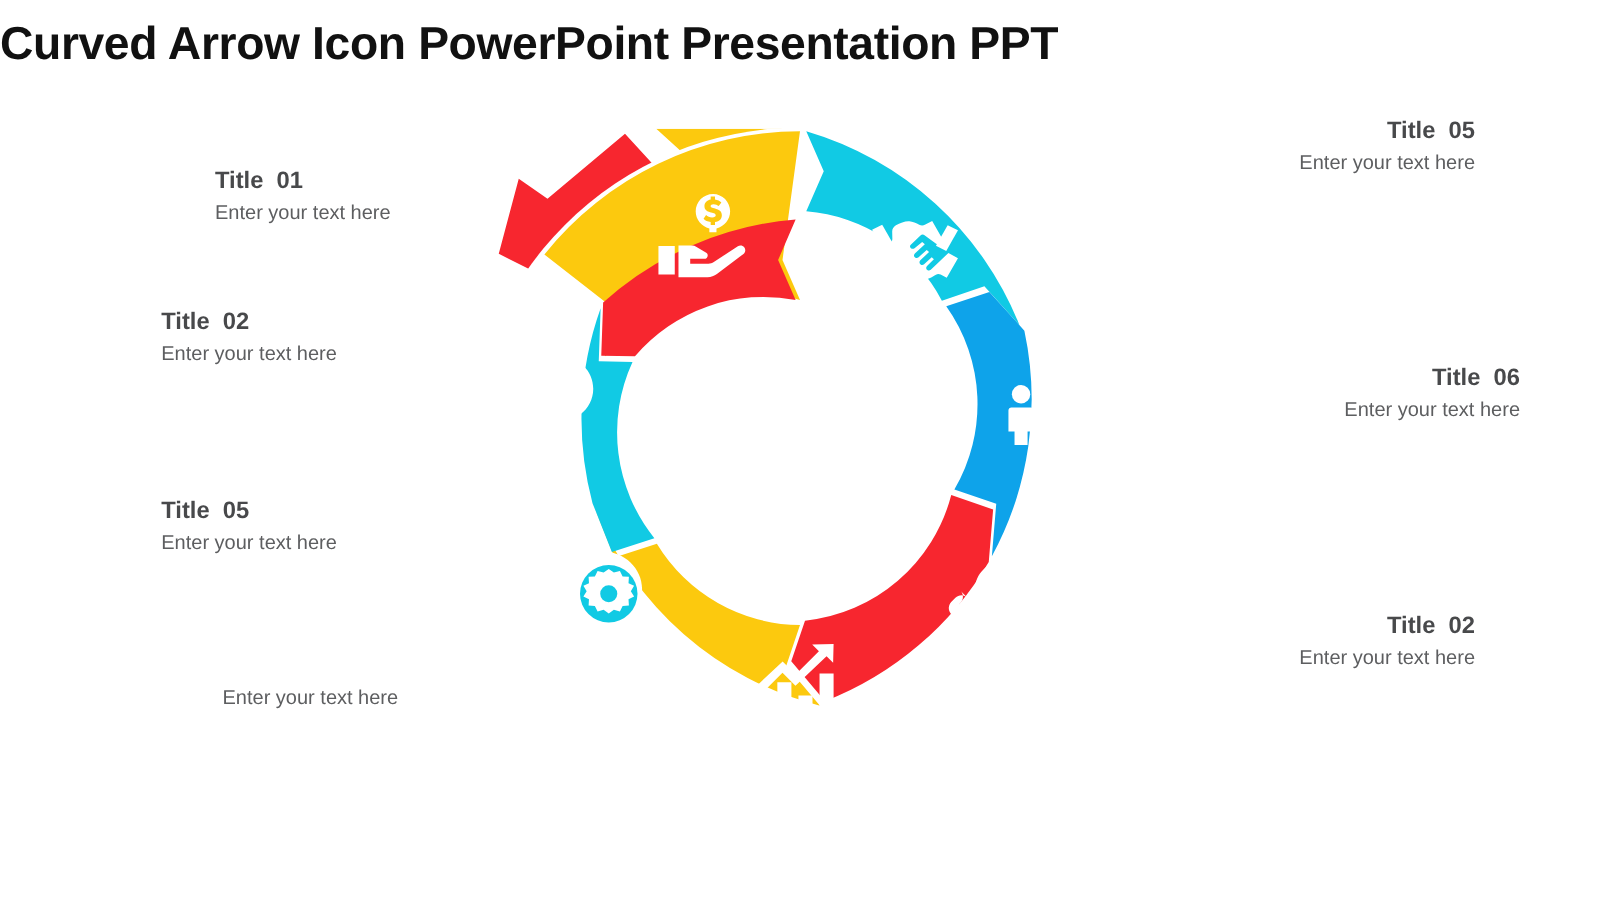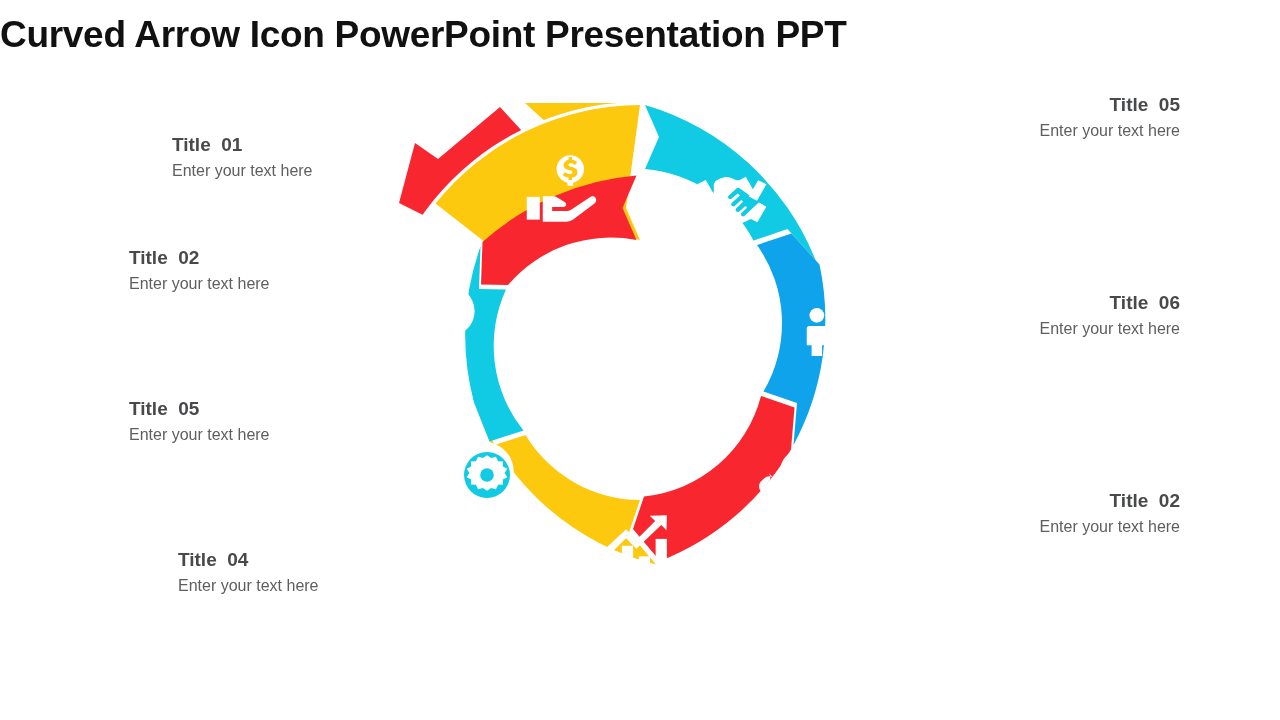--- a/index.html
+++ b/index.html
@@ -62,21 +62,21 @@
   .label-right { text-align: right; }
 
   
   #label-01 { left: 172px; top: 94px; margin-top: 40px;  }
   #label-02 { left: 129px; top: 247px; }
   #label-03 { left: 129px; top: 398px; }
   #label-04 { left: 178px; top: 549px; }
 
   
   #label-05 { left: 880px; top: 94px;  }
-  #label-06 { left: 880px; top: 292px; }
+  #label-06 { left: 916px; top: 292px; }
   #label-07 { left: 880px; top: 490px; }
 
   
   #wheel-wrap {
     position: absolute;
     left: 375px;
     top: 103px;
     width: 530px;
     height: 530px;
   }
@@ -98,21 +98,20 @@
     <p class="lbl-title" style="color: rgb(72, 73, 75);">Title  02</p>
     <p class="lbl-sub" style="color: rgb(93, 94, 96);">Enter your text here</p>
   </div>
 
   <div class="label-block label-left" id="label-03">
     <p class="lbl-title" style="color: rgb(72, 73, 75);">Title  05</p>
     <p class="lbl-sub" style="color: rgb(93, 94, 96);">Enter your text here</p>
   </div>
 
   <div class="label-block label-left" id="label-04">
-    <p class="lbl-title" style="color: rgb(72, 73, 75);">Title  04</p>
     <p class="lbl-sub" style="color: rgb(93, 94, 96);">Enter your text here</p>
   </div>
 
   <div class="label-block label-right" id="label-05">
     <p class="lbl-title" style="color: rgb(72, 73, 75);">Title  05</p>
     <p class="lbl-sub" style="color: rgb(93, 94, 96);">Enter your text here</p>
   </div>
 
   <div class="label-block label-right" id="label-06">
     <p class="lbl-title" style="color: rgb(72, 73, 75);">Title  06</p>

